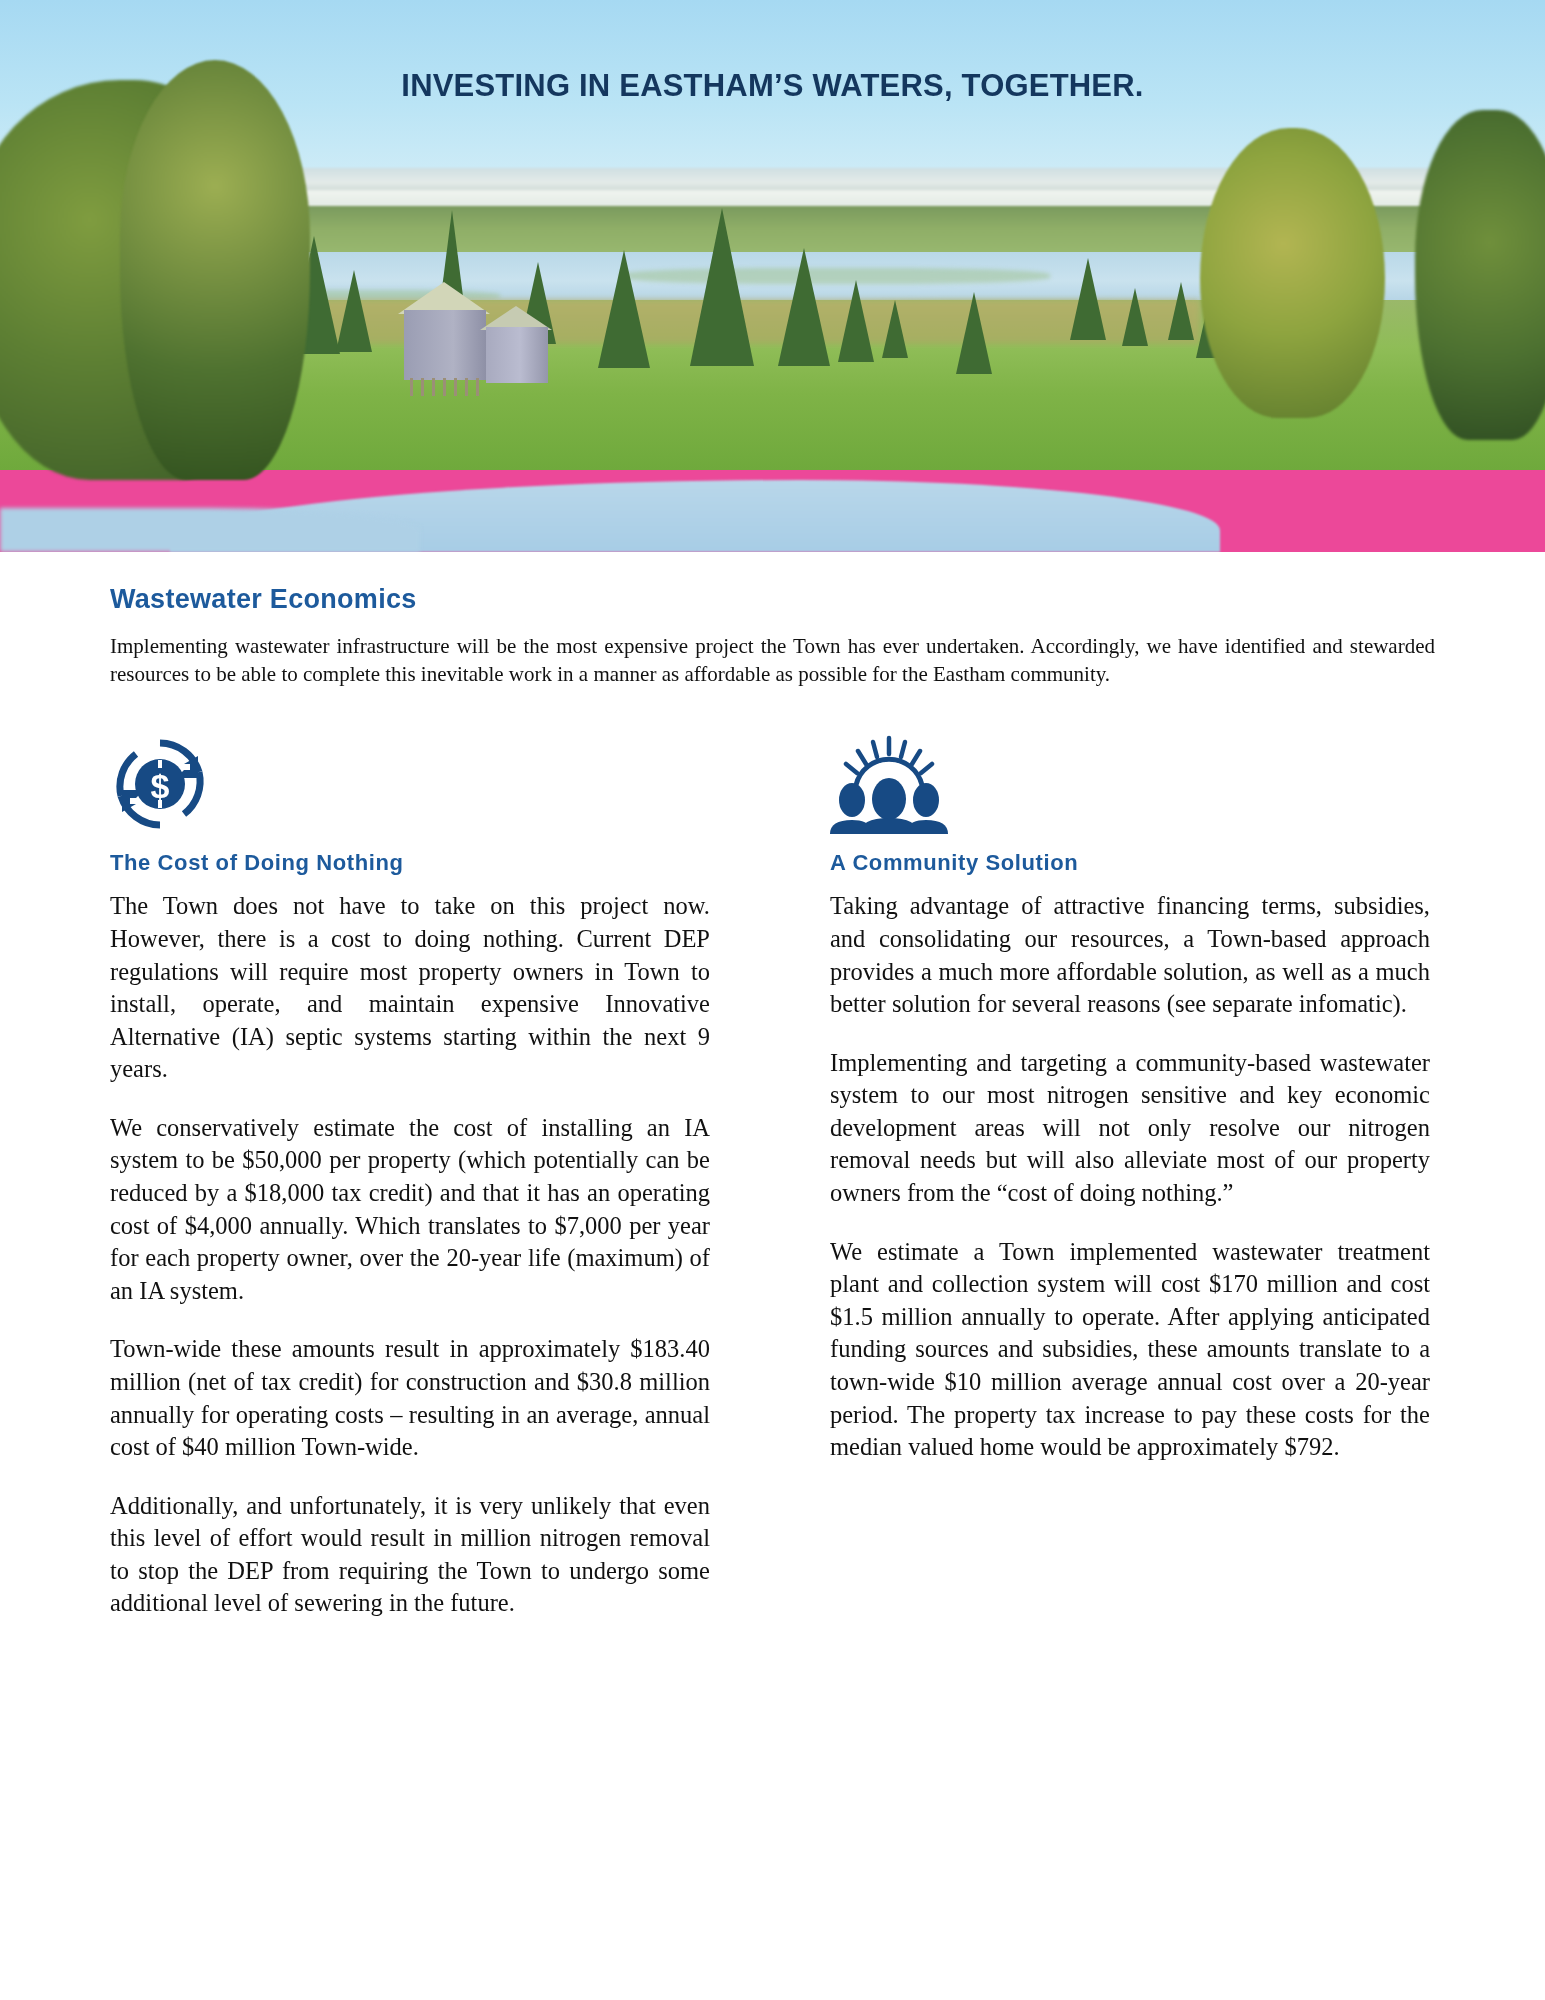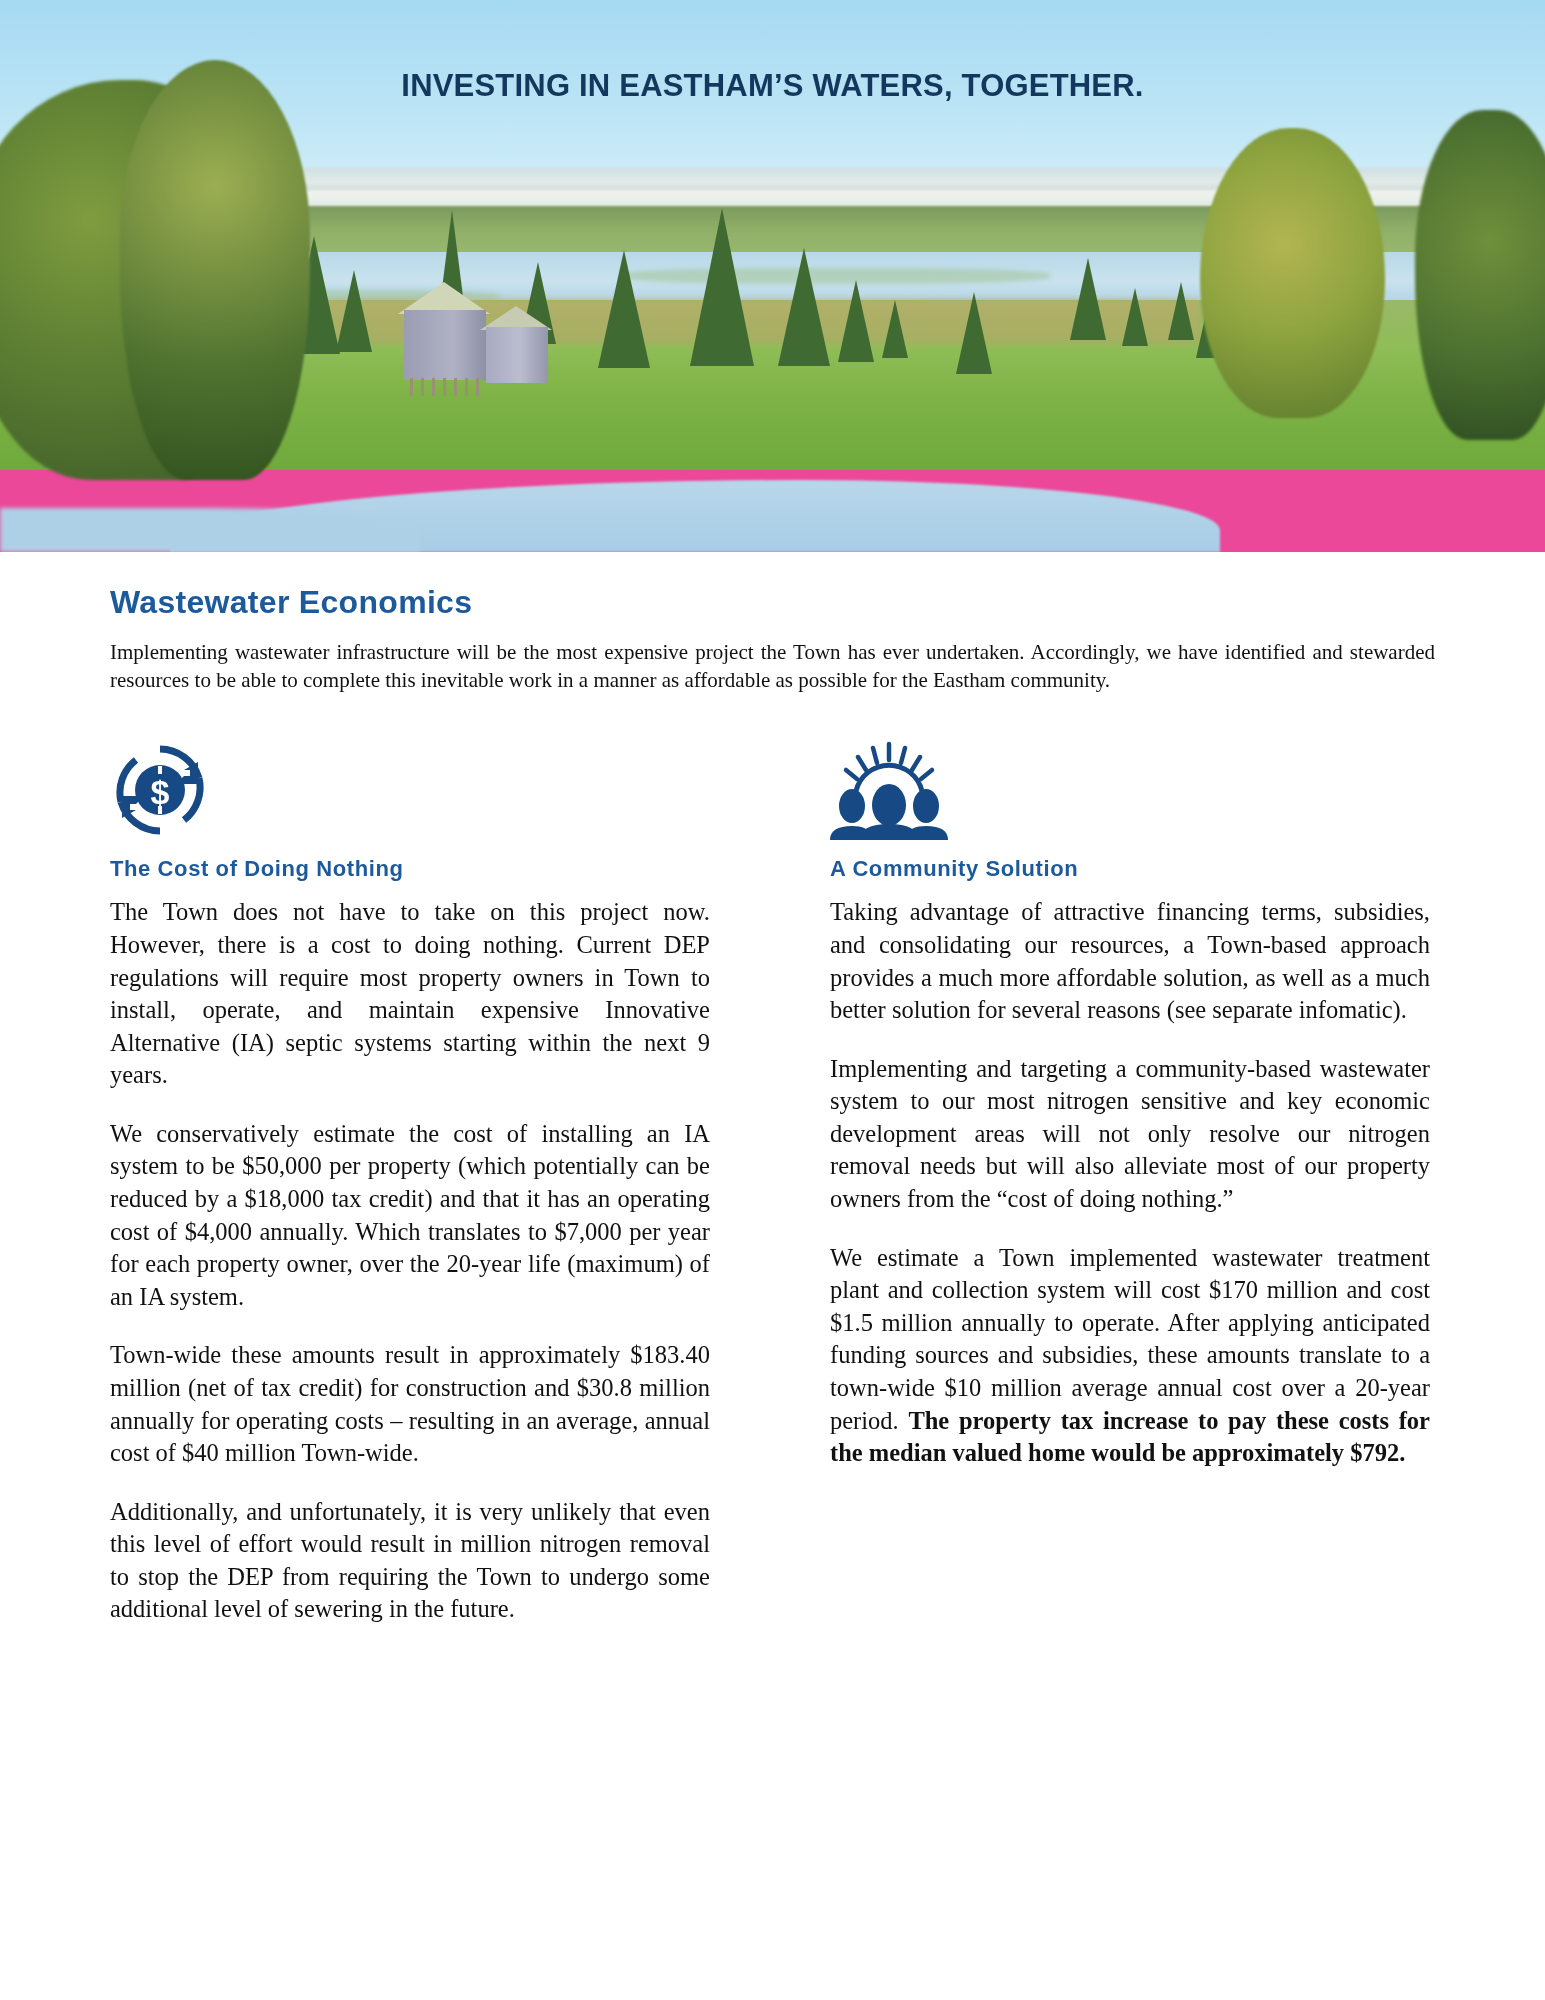--- a/index.html
+++ b/index.html
@@ -185,21 +185,21 @@
 
   
   .content {
     padding: 0 110px 0 110px;
     box-sizing: border-box;
     width: 1545px;
   }
   .page-title {
     font-family: "Liberation Sans", sans-serif;
     font-weight: bold;
-    font-size: 32px;
+    font-size: 27px;
     color: #1d5a9c;
     margin: 32px 0 18px 0;
     letter-spacing: 0.3px;
   }
   .intro {
     font-size: 21px;
     line-height: 1.32;
     text-align: justify;
     color: #111;
     margin: 0 0 10px 0;
@@ -232,21 +232,21 @@
     margin: 0 0 14px 0;
   }
   .body-p {
     font-size: 24.5px;
     line-height: 1.33;
     text-align: justify;
     color: #111;
     margin: 0 0 26px 0;
   }
   .body-p:last-child { margin-bottom: 0; }
-  .body-p b { font-weight: bold; }
+  .body-p b { font-weight: normal; }
 </style>
 </head>
 <body>
 
 <div class="hero">
   <div class="hero-scene">
     <div class="sky"></div>
     <div class="horizon-far"></div>
     <div class="horizon-band"></div>
     <div class="marsh-far"></div>

